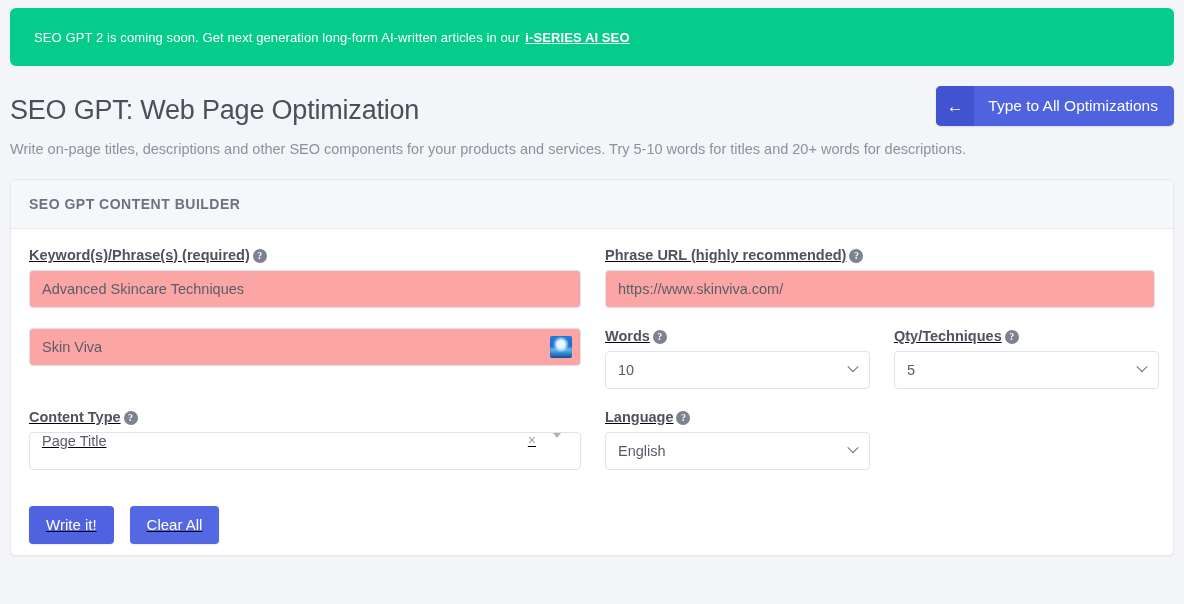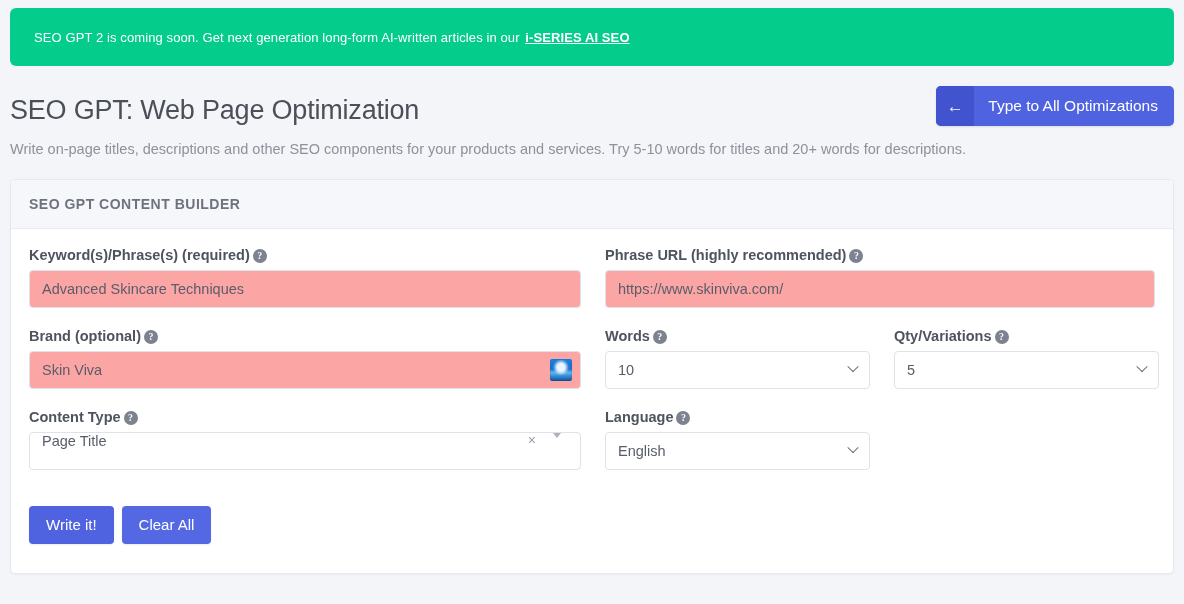--- a/index.html
+++ b/index.html
@@ -100,21 +100,22 @@
   .card-header {
     background: #f6f7fa;
     border-bottom: 1px solid #e8eaef;
     padding: 16px 18px;
     font-size: 14px;
     font-weight: bold;
     color: #6d727e;
     letter-spacing: .5px;
   }
   .card-body {
-    padding: 18px 18px 29px 18px;
+    padding: 18px 18px 11px 18px;
+    text-decoration: underline;
   }
 
   
   .row {
     display: flex;
     gap: 24px;
     margin-bottom: 6px;
   }
   .col-left  { width: 552px; flex: 0 0 552px; }
   .col-right { flex: 1 1 auto; display: flex; gap: 24px; }
@@ -243,21 +244,21 @@
     content: "";
     border-left: 4.5px solid transparent;
     border-right: 4.5px solid transparent;
     border-top: 5px solid #adb2bc;
     display: block;
   }
 
   
   .actions {
     display: flex;
-    gap: 8px;
+    gap: 16px;
     margin-top: 22px;
   }
   .btn {
     border: none;
     border-radius: 4px;
     color: #fff;
     font-size: 15px;
     height: 38px;
     padding: 0 17px;
     cursor: pointer;
@@ -304,43 +305,40 @@
           <label class="fl">
             <span>Phrase URL (highly recommended)</span><span class="help-icon">?</span>
           </label>
           <input class="inp" type="text" value="https://www.skinviva.com/" style="">
         </div>
       </div>
     </div>
 
     <div class="row">
       <div class="col-left field">
-        <label class="fl">
-          <span>Brand (optional)</span><span class="help-icon">?</span>
-        </label>
         <div class="brand-wrap">
           <input class="inp" type="text" value="Skin Viva" style="">
           <span class="brand-favicon"></span>
         </div>
       </div>
 
       <div class="col-right">
         <div class="field f-265">
           <label class="fl">
             <span>Words</span><span class="help-icon">?</span>
           </label>
           <div class="sel-wrap">
             <select class="sel"><option value="10">10</option><option value="20">20</option><option value="30">30</option><option value="40">40</option><option value="50">50</option></select>
             <span class="sel-caret"></span>
           </div>
         </div>
 
         <div class="field f-265">
           <label class="fl">
-            <span>Qty/Variations</span><span class="help-icon">?</span>
+            <span>Qty/Techniques</span><span class="help-icon">?</span>
           </label>
           <div class="sel-wrap">
             <select class="sel"><option value="1">1</option><option value="3">3</option><option value="5" selected="">5</option><option value="10">10</option></select>
             <span class="sel-caret"></span>
           </div>
         </div>
       </div>
     </div>
 
     <div class="row">

